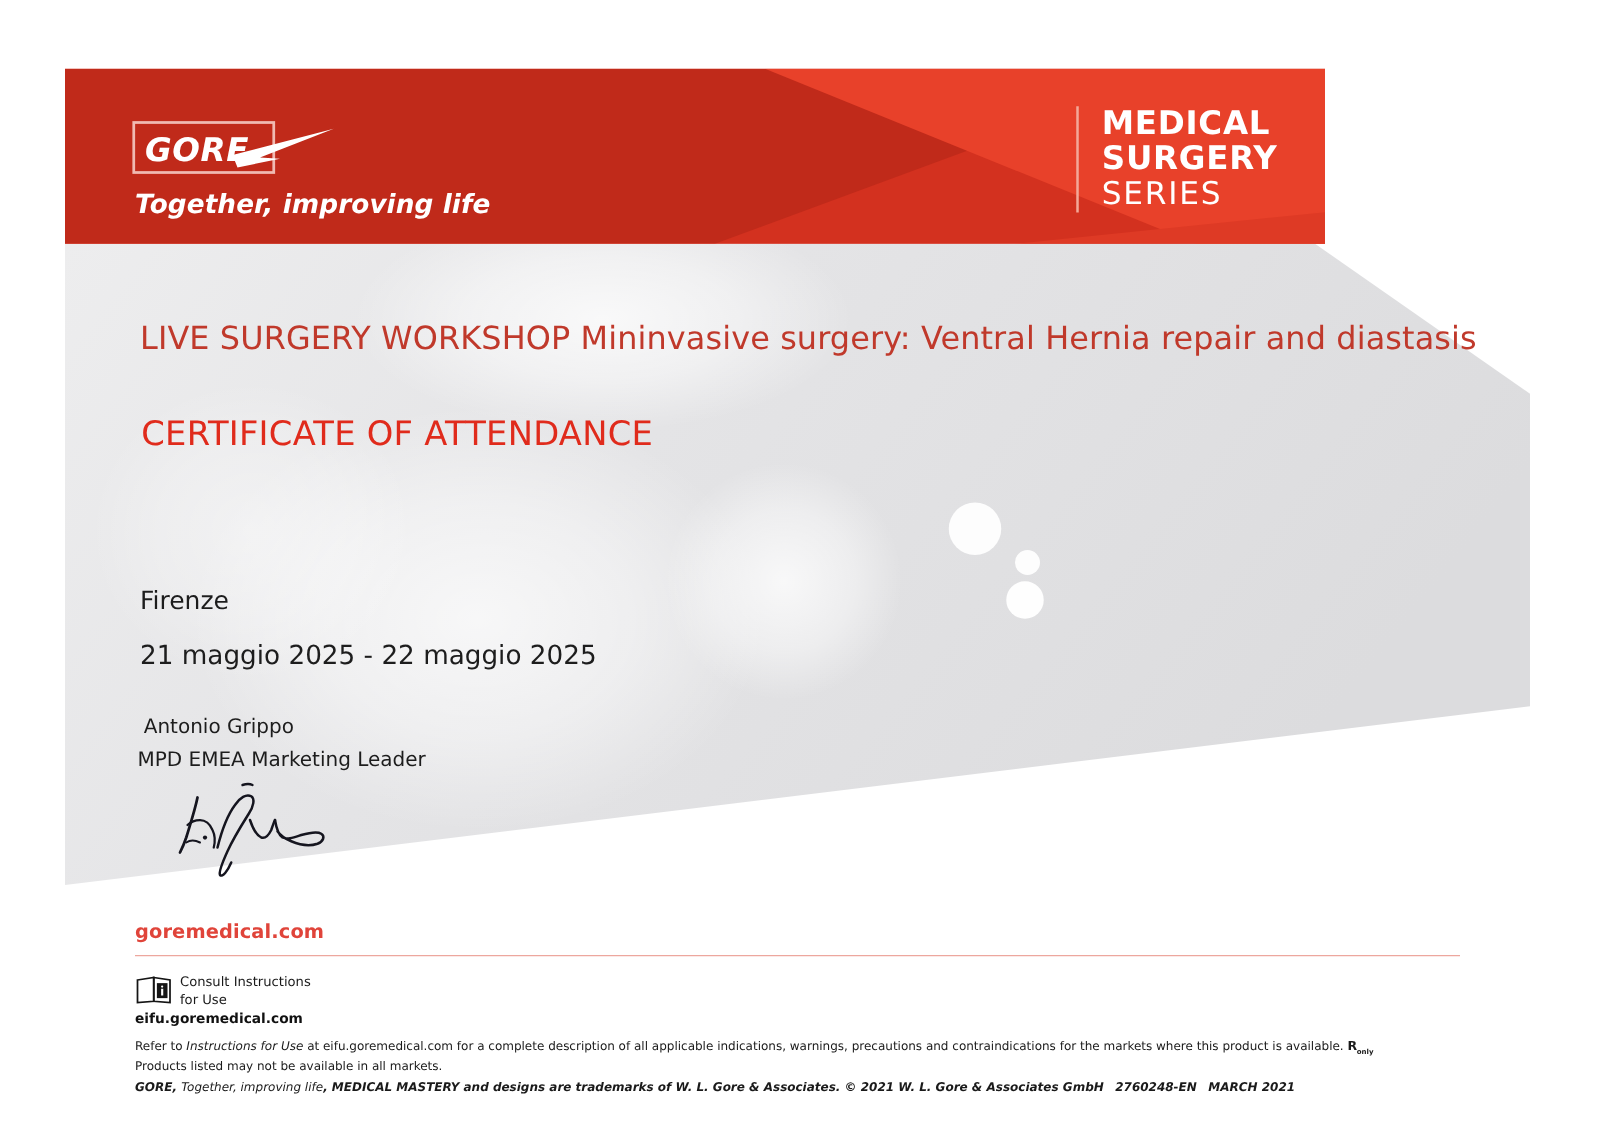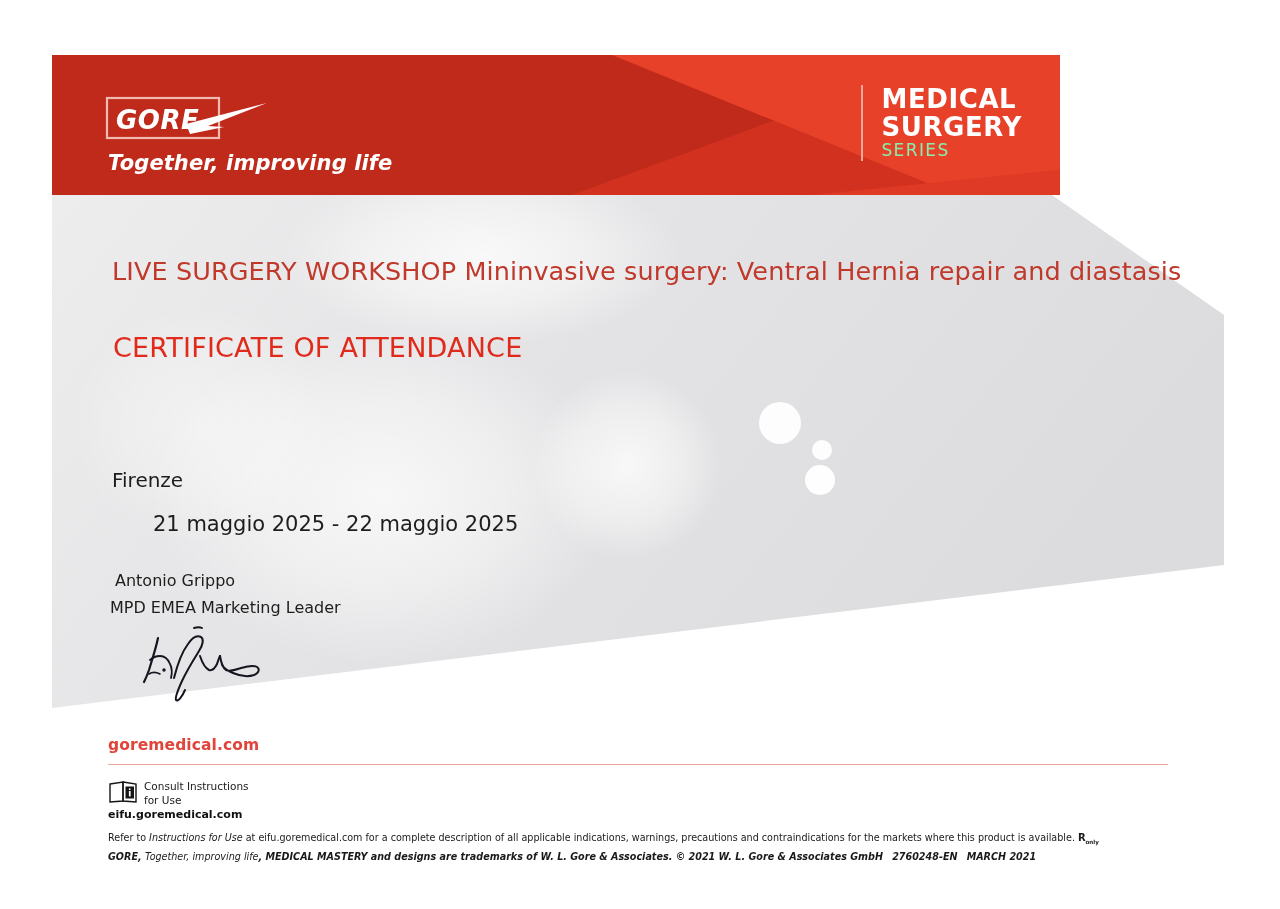--- a/index.html
+++ b/index.html
@@ -75,23 +75,23 @@
   }
   .mms-line1, .mms-line2 {
     font-size: 26px;
     font-weight: bold;
     color: #ffffff;
     letter-spacing: 0.6px;
     line-height: 1.08;
     white-space: nowrap;
   }
   .mms-line3 {
-    font-size: 17px;
+    font-size: 25px;
     font-weight: normal;
-    color: #86efac;
+    color: #ffffff;
     letter-spacing: 1.4px;
     line-height: 1.15;
     white-space: nowrap;
   }
 
   
   .body-bg {
     position: absolute;
     left: 0;
     top: 177px;
@@ -137,21 +137,20 @@
     color: #1d1d1d;
     white-space: nowrap;
   }
   .dates {
     position: absolute;
     left: 60px;
     top: 494px;
     font-size: 21px;
     color: #1d1d1d;
     white-space: nowrap;
-    margin-left: 41px;
   }
   .sig-name {
     position: absolute;
     left: 63px;
     top: 553px;
     font-size: 16px;
     color: #1d1d1d;
     white-space: nowrap;
   }
   .sig-role {
@@ -354,20 +353,21 @@
       </svg>
 
       <div class="ifu-text1">Consult Instructions</div>
       <div class="ifu-text2">for Use</div>
       <div class="ifu-url">eifu.goremedical.com</div>
 
       <div class="fineprint">
         <div>
           <span>Refer to </span><span class="it">Instructions for Use</span><span> at eifu.goremedical.com for a complete description of all applicable indications, warnings, precautions and contraindications for the markets where this product is available. </span><span class="rx-symbol"><span>R</span><sub>only</sub></span>
         </div>
+        <div>Products listed may not be available in all markets.</div>
         <div class="fp-line3">
           <span class="b">GORE, </span><span class="it">Together, improving life</span><span class="b">, MEDICAL MASTERY and designs are trademarks of W. L. Gore &amp; Associates. © 2021 W. L. Gore &amp; Associates GmbH</span>&nbsp;&nbsp;&nbsp;<span class="b">2760248-EN</span>&nbsp;&nbsp;&nbsp;<span class="b">MARCH 2021</span>
         </div>
       </div>
     </div>
 
   </div>
 </div>
 
 </body></html>

